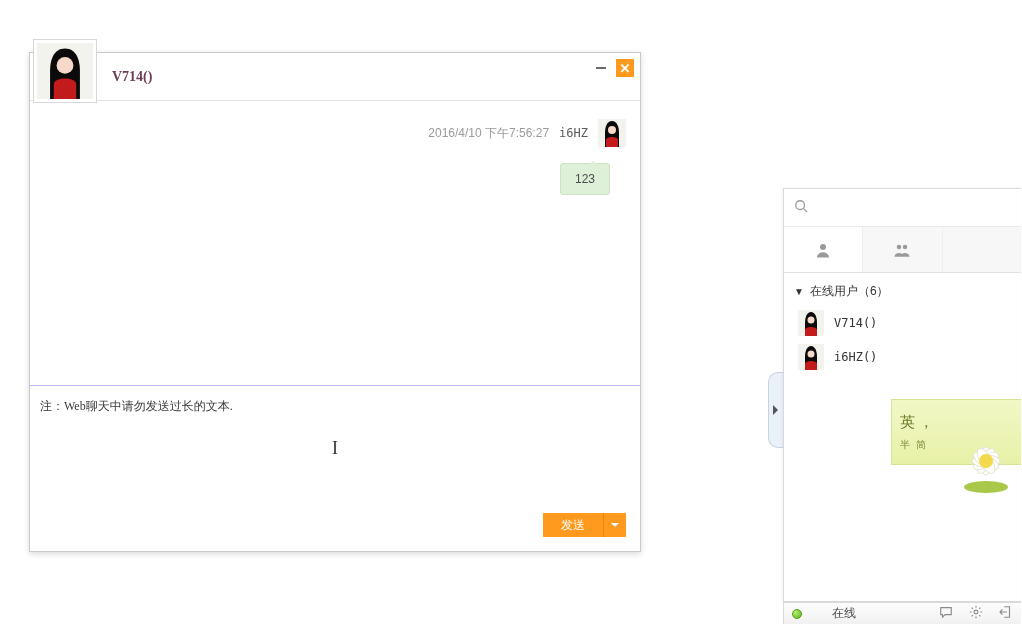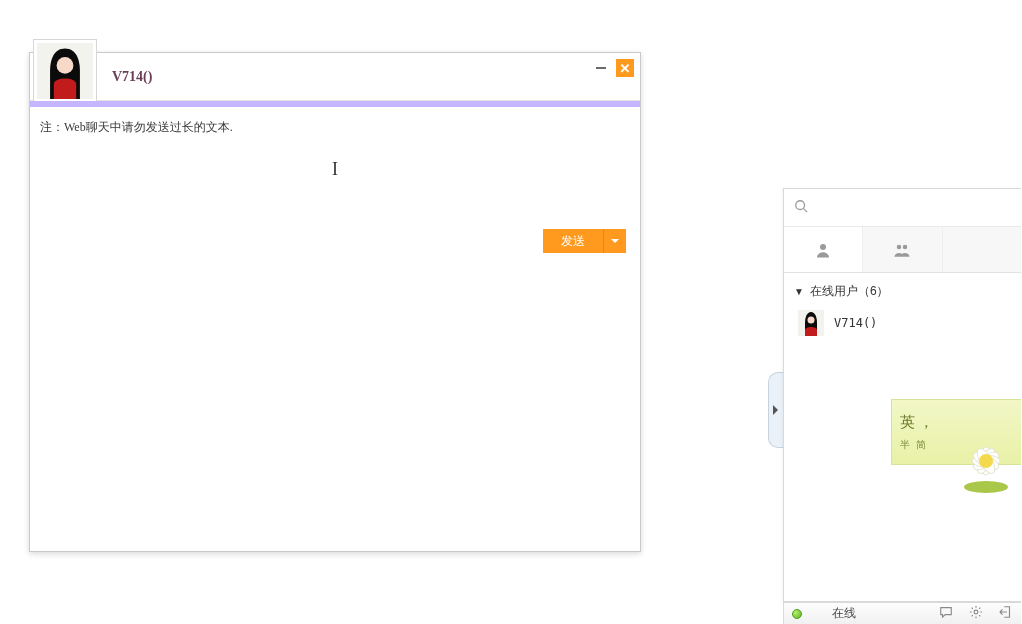--- a/index.html
+++ b/index.html
@@ -42,21 +42,21 @@
   .msg-bubble {
     margin-top:16px; margin-right:16px; background:#dff0d8; border:1px solid #cbe3c1;
     border-radius:3px; padding:8px 14px; color:#4b4b4b; position:relative;
   }
   .msg-bubble::before {
     content:""; position:absolute; top:-7px; right:12px;
     border:4px solid transparent; border-bottom-color:#dff0d8;
   }
 
   .chat-input-area {
-    border-top:6px solid #c4b5fd; height:166px; position:relative;
+    border-top:1px solid #c4b5fd; height:166px; position:relative;
   }
   .input-hint {
     position:absolute; left:10px; top:12px; color:#3a3a3a; font-family:"SimSun",serif;
   }
   .text-cursor {
     position:absolute; left:302px; top:52px; font-family:serif; font-size:18px; color:#333;
   }
   .send-group {
     position:absolute; right:14px; bottom:14px; display:flex; height:24px;
   }
@@ -165,20 +165,37 @@
         <path d="M18 60 L18 44 C18 36 42 36 42 44 L42 60 Z" fill="#c21b1b"></path>
       </svg>
     </div>
     <div class="chat-title">V714()</div>
     <div class="chat-controls">
       <div class="min-btn"></div>
       <div class="close-btn">✕</div>
     </div>
   </div>
 
+  <div class="chat-log">
+    <div class="msg-row">
+      <div class="msg-meta">
+        <span>2016/4/10 下午7:56:27</span>
+        <span class="name">i6HZ</span>
+        <span class="mini-av">
+          <svg viewBox="0 0 28 28">
+            <rect width="28" height="28" fill="#f3f3ed"></rect>
+            <path d="M14 2 C9 2 7 8 7 14 L7 28 L21 28 L21 14 C21 8 19 2 14 2Z" fill="#0b0b0b"></path>
+            <circle cx="14" cy="11" r="4" fill="#f6d9c8"></circle>
+            <path d="M8 28 L8 21 C8 17 20 17 20 21 L20 28 Z" fill="#c21b1b"></path>
+          </svg>
+        </span>
+      </div>
+      <div class="msg-bubble">123</div>
+    </div>
+  </div>
 
   <div class="chat-input-area">
     <div class="input-hint">注：Web聊天中请勿发送过长的文本.</div>
     <div class="text-cursor">I</div>
     <div class="send-group">
       <button class="send-btn">发送</button>
       <button class="send-more"></button>
     </div>
   </div>
 </div>
@@ -224,20 +241,31 @@
       <svg viewBox="0 0 26 26">
           <rect width="26" height="26" fill="#f3f3ed"></rect>
           <path d="M13 2C9 2 7 7 7 13v13h12V13C19 7 17 2 13 2Z" fill="#0b0b0b"></path>
           <circle cx="13" cy="10" r="3.5" fill="#f6d9c8"></circle>
           <path d="M7 26v-6c0-4 12-4 12 0v6z" fill="#c21b1b"></path>
         </svg>
     </span>
     <span class="nm">V714()</span>
   </div>
 
+  <div class="user-item">
+    <span class="av">
+      <svg viewBox="0 0 26 26">
+          <rect width="26" height="26" fill="#f3f3ed"></rect>
+          <path d="M13 2C9 2 7 7 7 13v13h12V13C19 7 17 2 13 2Z" fill="#0b0b0b"></path>
+          <circle cx="13" cy="10" r="3.5" fill="#f6d9c8"></circle>
+          <path d="M7 26v-6c0-4 12-4 12 0v6z" fill="#c21b1b"></path>
+        </svg>
+    </span>
+    <span class="nm">i6HZ()</span>
+  </div>
 
   <div class="ime-card">
     <div class="ime-left">
       <span>英 ，</span>
       <span class="sub">半 简</span>
     </div>
     <div class="daisy">
       <svg viewBox="0 0 60 60">
         <ellipse cx="30" cy="52" rx="22" ry="6" fill="#a9c84a"></ellipse>
         <g transform="translate(30 26)">

